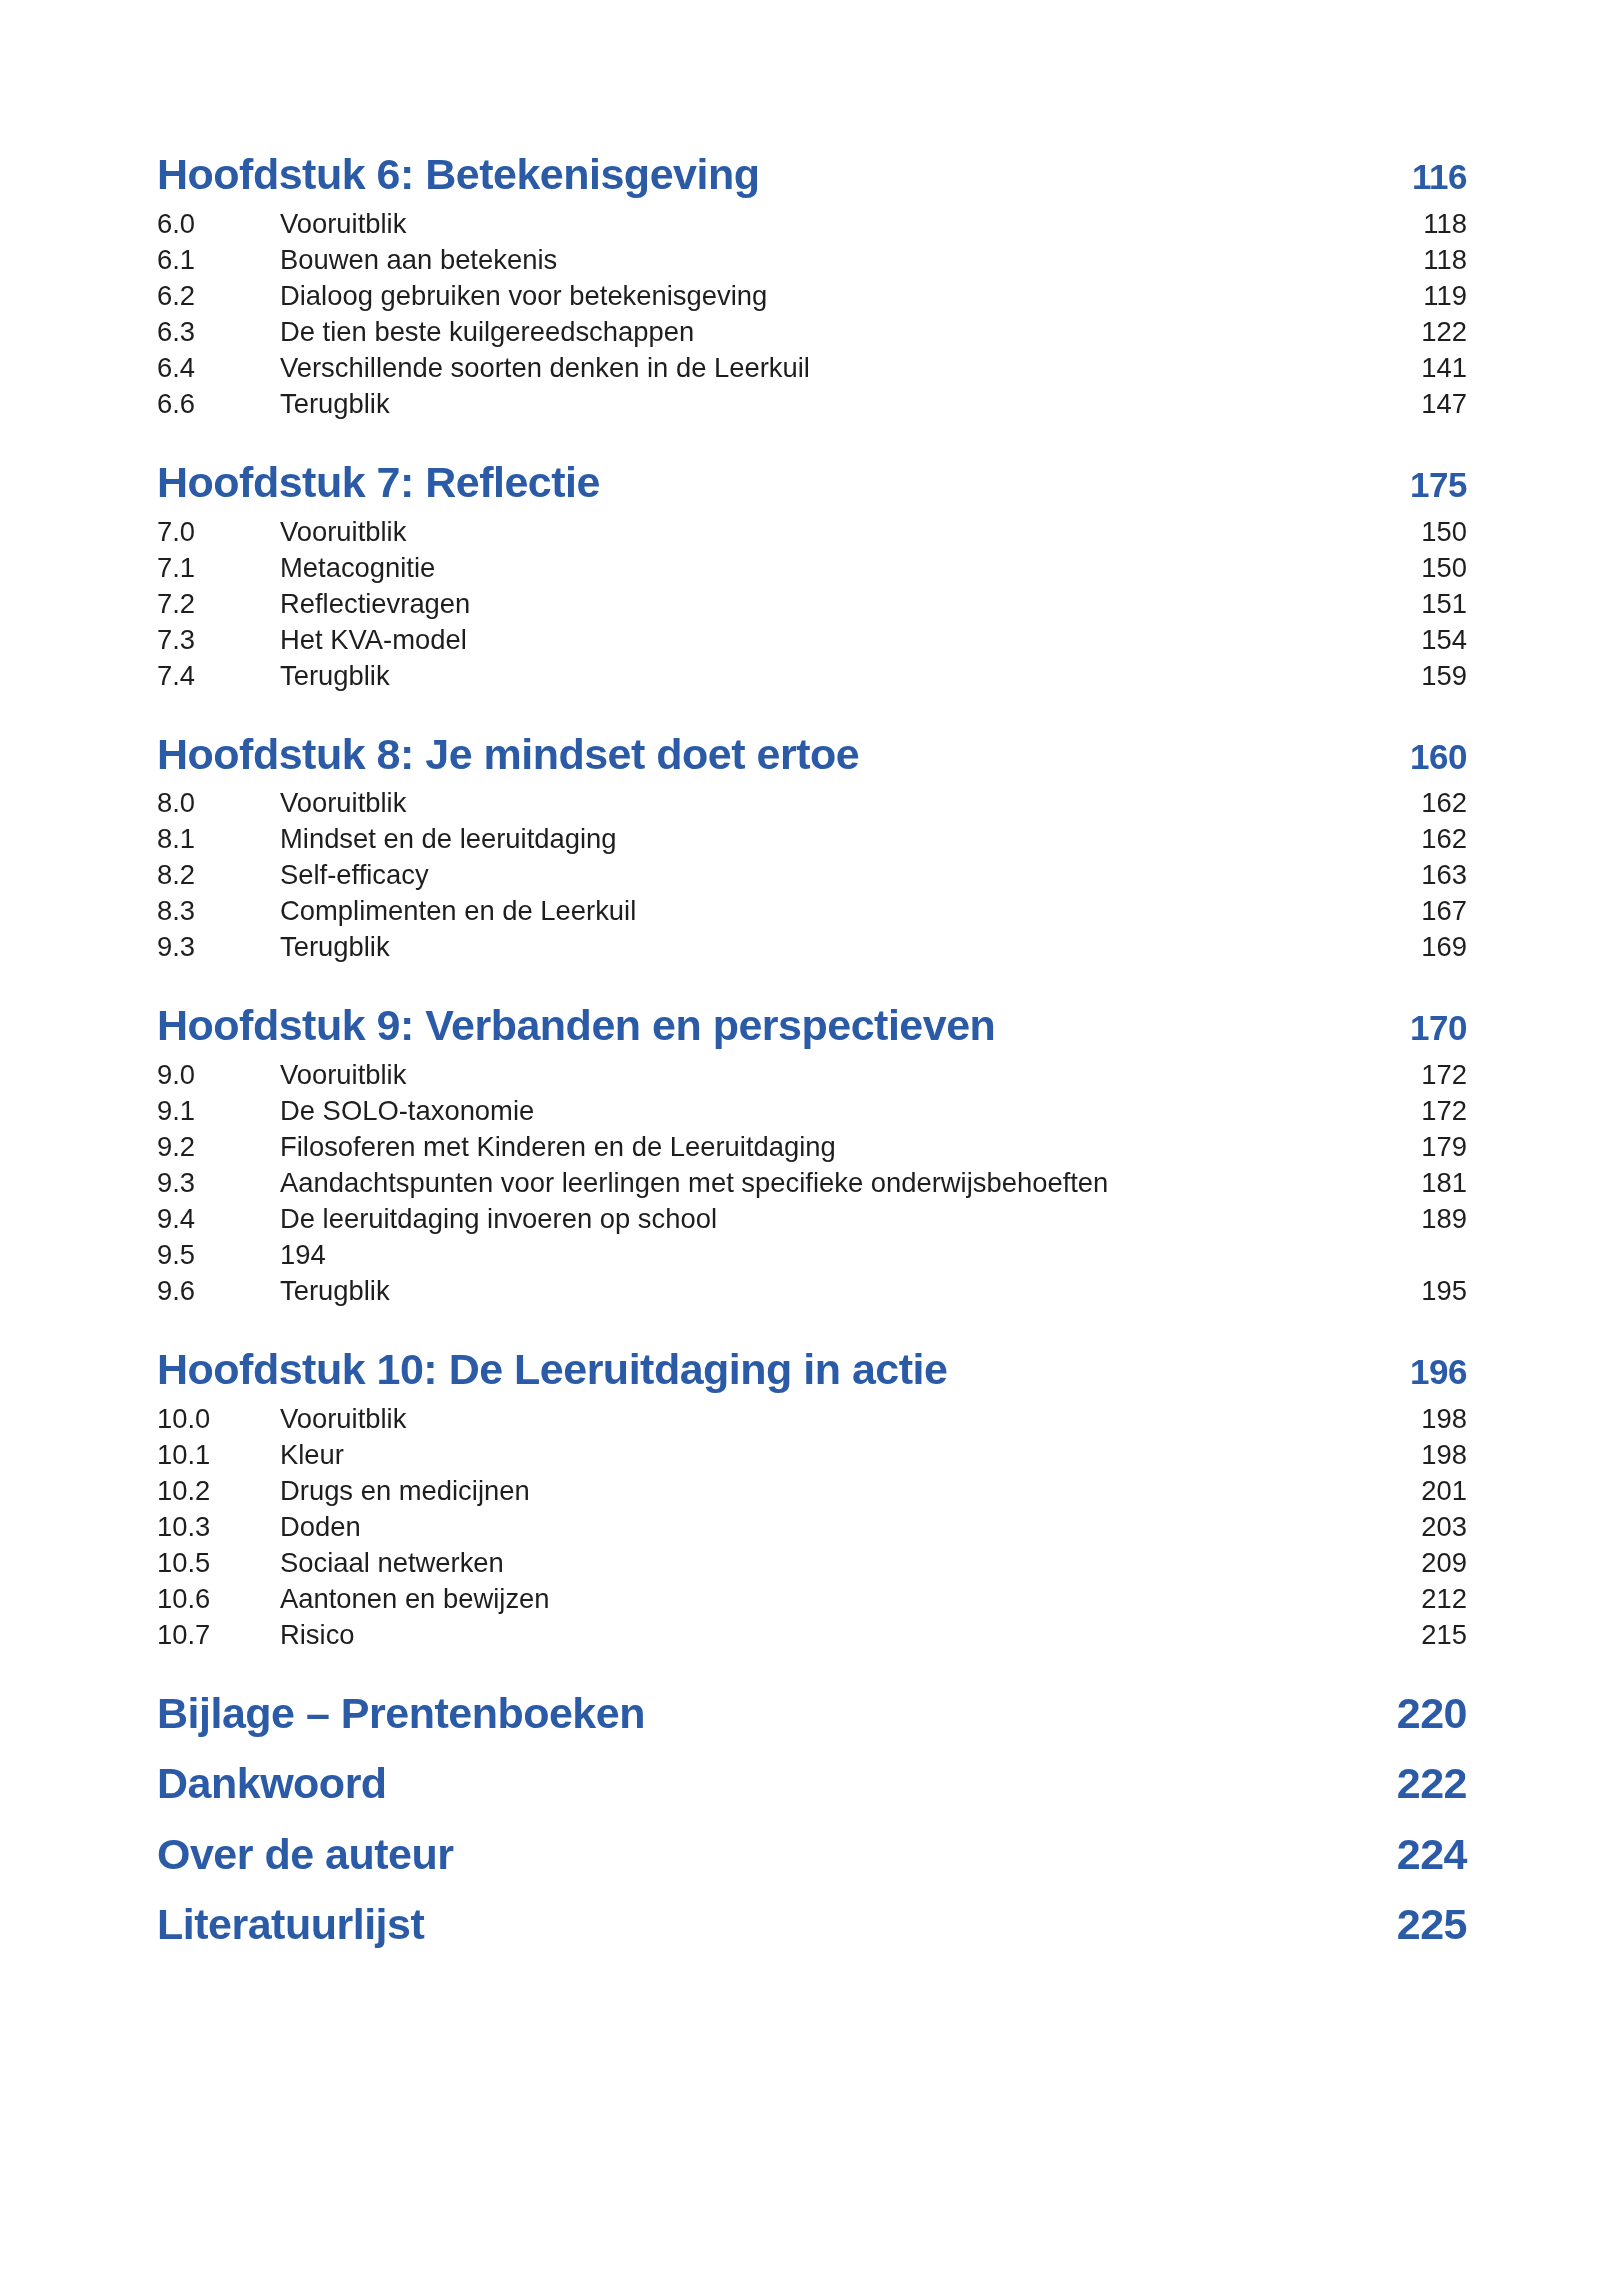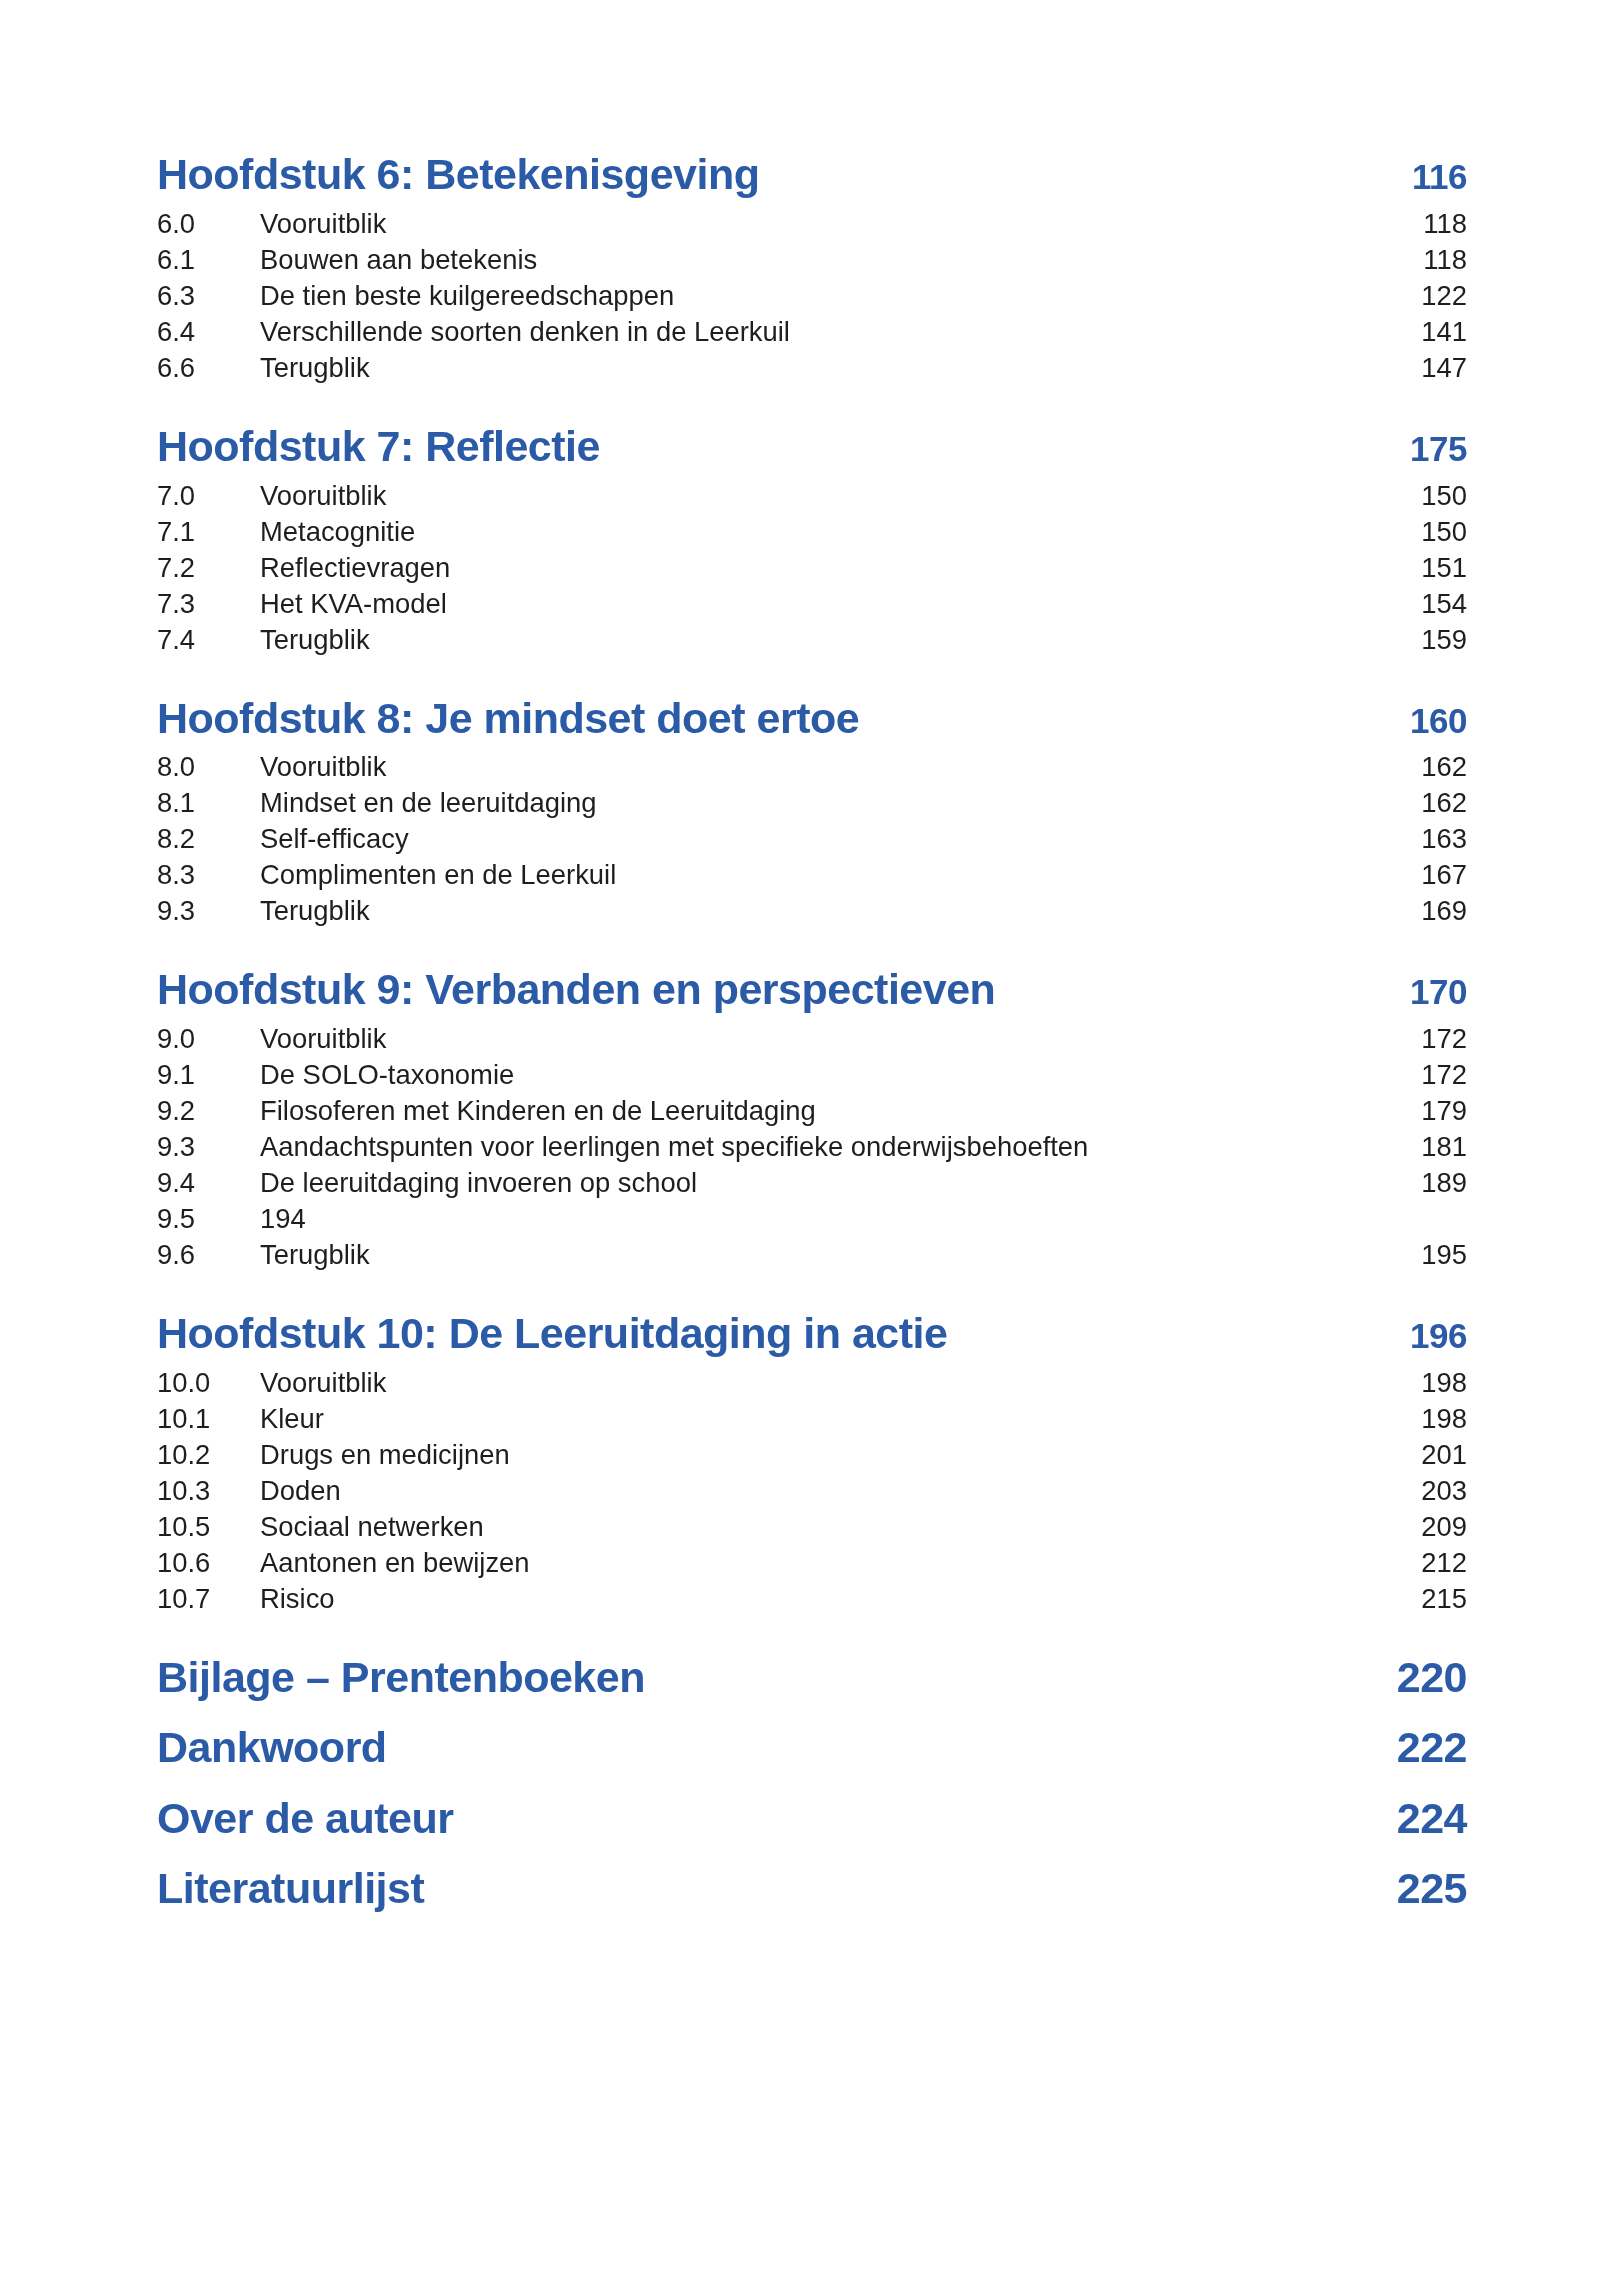--- a/index.html
+++ b/index.html
@@ -50,20 +50,21 @@
     list-style:none;
     margin:0;
     padding:0;
   }
   .entry-row{
     display:flex;
     align-items:baseline;
     font-size:27.4px;
     line-height:36px;
     color:var(--ink);
+    gap:20px;
   }
   .entry-num{
     flex:0 0 103px;
   }
   .entry-title{
     flex:1 1 auto;
     padding-right:19.6px;
   }
   .entry-page{
     flex:0 0 auto;
@@ -103,20 +104,25 @@
     <span class="entry-title">Vooruitblik</span>
     <span class="entry-page">118</span>
   </li>
 
   <li class="entry-row">
     <span class="entry-num">6.1</span>
     <span class="entry-title">Bouwen aan betekenis</span>
     <span class="entry-page">118</span>
   </li>
 
+  <li class="entry-row">
+    <span class="entry-num">6.2</span>
+    <span class="entry-title">Dialoog gebruiken voor betekenisgeving</span>
+    <span class="entry-page">119</span>
+  </li>
 
   <li class="entry-row">
     <span class="entry-num">6.3</span>
     <span class="entry-title">De tien beste kuilgereedschappen</span>
     <span class="entry-page">122</span>
   </li>
 
   <li class="entry-row">
     <span class="entry-num">6.4</span>
     <span class="entry-title">Verschillende soorten denken in de Leerkuil</span>

